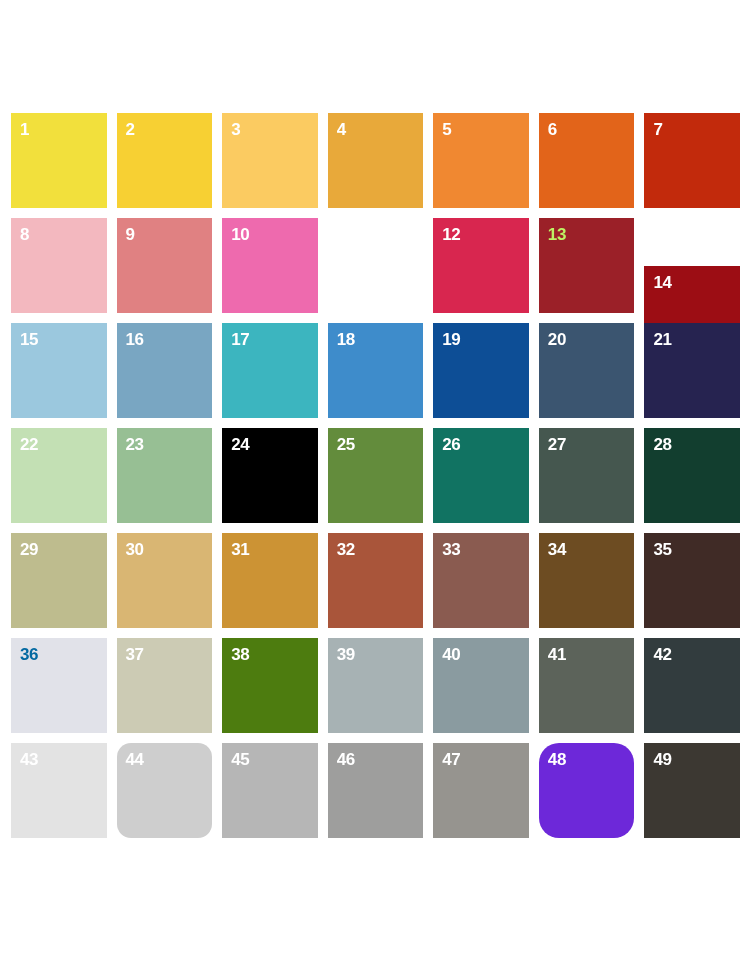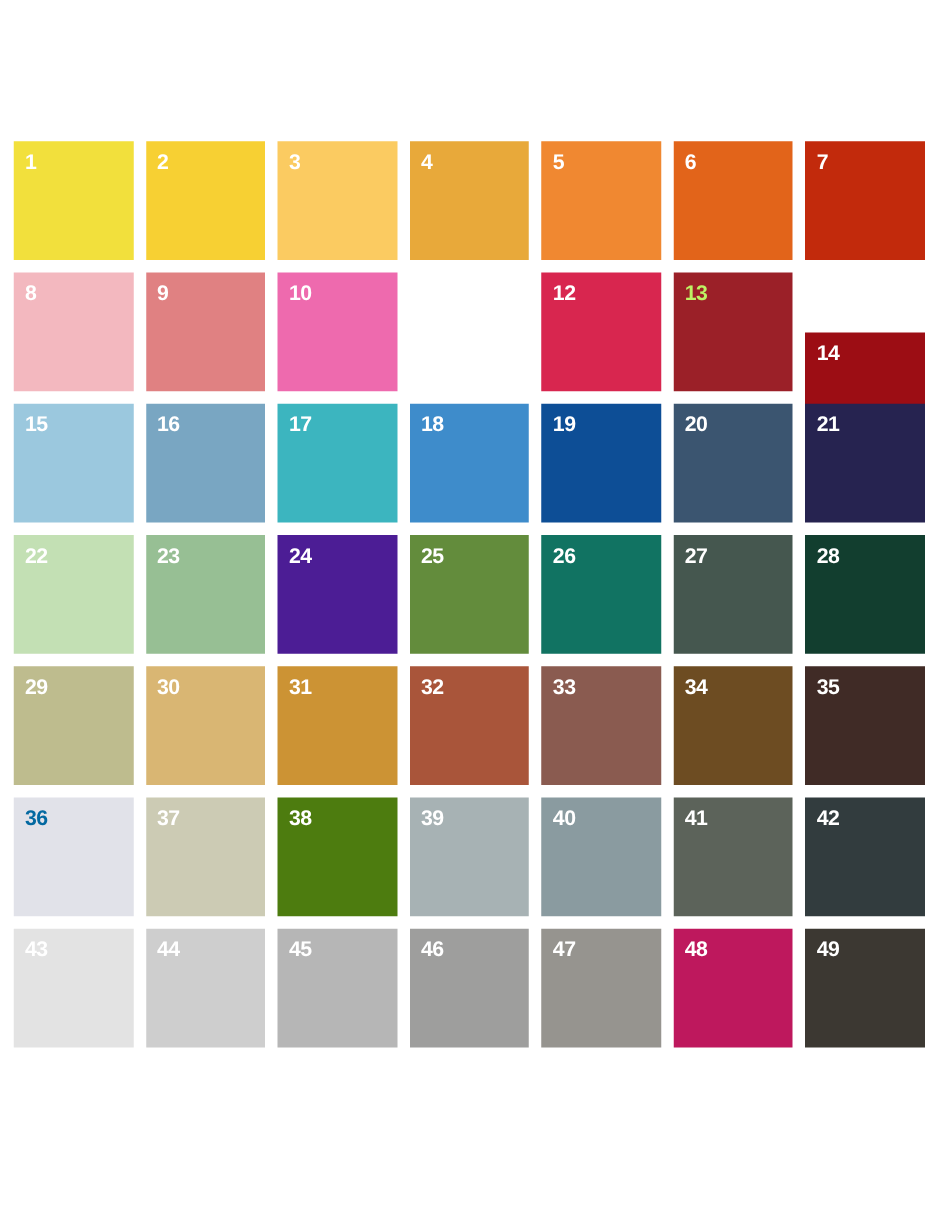--- a/index.html
+++ b/index.html
@@ -125,21 +125,21 @@
       </div>
       <div class="swatch" style="background-color: rgb(38, 35, 80);">
         <span class="swatch-label" style="color: rgb(255, 255, 255);">21</span>
       </div>
       <div class="swatch" style="background-color: rgb(195, 224, 180);">
         <span class="swatch-label" style="color: rgb(255, 255, 255);">22</span>
       </div>
       <div class="swatch" style="background-color: rgb(151, 191, 148);">
         <span class="swatch-label" style="color: rgb(255, 255, 255);">23</span>
       </div>
-      <div class="swatch" style="background-color: #4c1d95; padding-left: 23px;">
+      <div class="swatch" style="background-color: #000000; padding-left: 23px;">
         <span class="swatch-label" style="color: rgb(255, 255, 255);">24</span>
       </div>
       <div class="swatch" style="background-color: rgb(99, 140, 60);">
         <span class="swatch-label" style="color: rgb(255, 255, 255);">25</span>
       </div>
       <div class="swatch" style="background-color: rgb(17, 115, 98);">
         <span class="swatch-label" style="color: rgb(255, 255, 255);">26</span>
       </div>
       <div class="swatch" style="background-color: rgb(69, 87, 79);">
         <span class="swatch-label" style="color: rgb(255, 255, 255);">27</span>
@@ -185,32 +185,32 @@
       </div>
       <div class="swatch" style="background-color: rgb(92, 99, 90);">
         <span class="swatch-label" style="color: rgb(255, 255, 255);">41</span>
       </div>
       <div class="swatch" style="background-color: rgb(50, 60, 62);">
         <span class="swatch-label" style="color: rgb(255, 255, 255);">42</span>
       </div>
       <div class="swatch" style="background-color: rgb(227, 227, 227);">
         <span class="swatch-label" style="color: rgb(255, 255, 255);">43</span>
       </div>
-      <div class="swatch" style="background-color: rgb(206, 206, 206);">
+      <div class="swatch" style="background-color: rgb(206, 206, 206); border-radius: 14px;">
         <span class="swatch-label" style="color: rgb(255, 255, 255);">44</span>
       </div>
       <div class="swatch" style="background-color: rgb(182, 182, 182);">
         <span class="swatch-label" style="color: rgb(255, 255, 255);">45</span>
       </div>
       <div class="swatch" style="background-color: rgb(158, 158, 157);">
         <span class="swatch-label" style="color: rgb(255, 255, 255);">46</span>
       </div>
       <div class="swatch" style="background-color: rgb(150, 148, 143);">
         <span class="swatch-label" style="color: rgb(255, 255, 255);">47</span>
       </div>
-      <div class="swatch" style="background-color: #be185d;">
+      <div class="swatch" style="background-color: #6d28d9; border-radius: 20px;">
         <span class="swatch-label" style="color: rgb(255, 255, 255);">48</span>
       </div>
       <div class="swatch" style="background-color: rgb(60, 56, 50);">
         <span class="swatch-label" style="color: rgb(255, 255, 255);">49</span>
       </div>
     </div>
 </div>
 
 </body></html>

